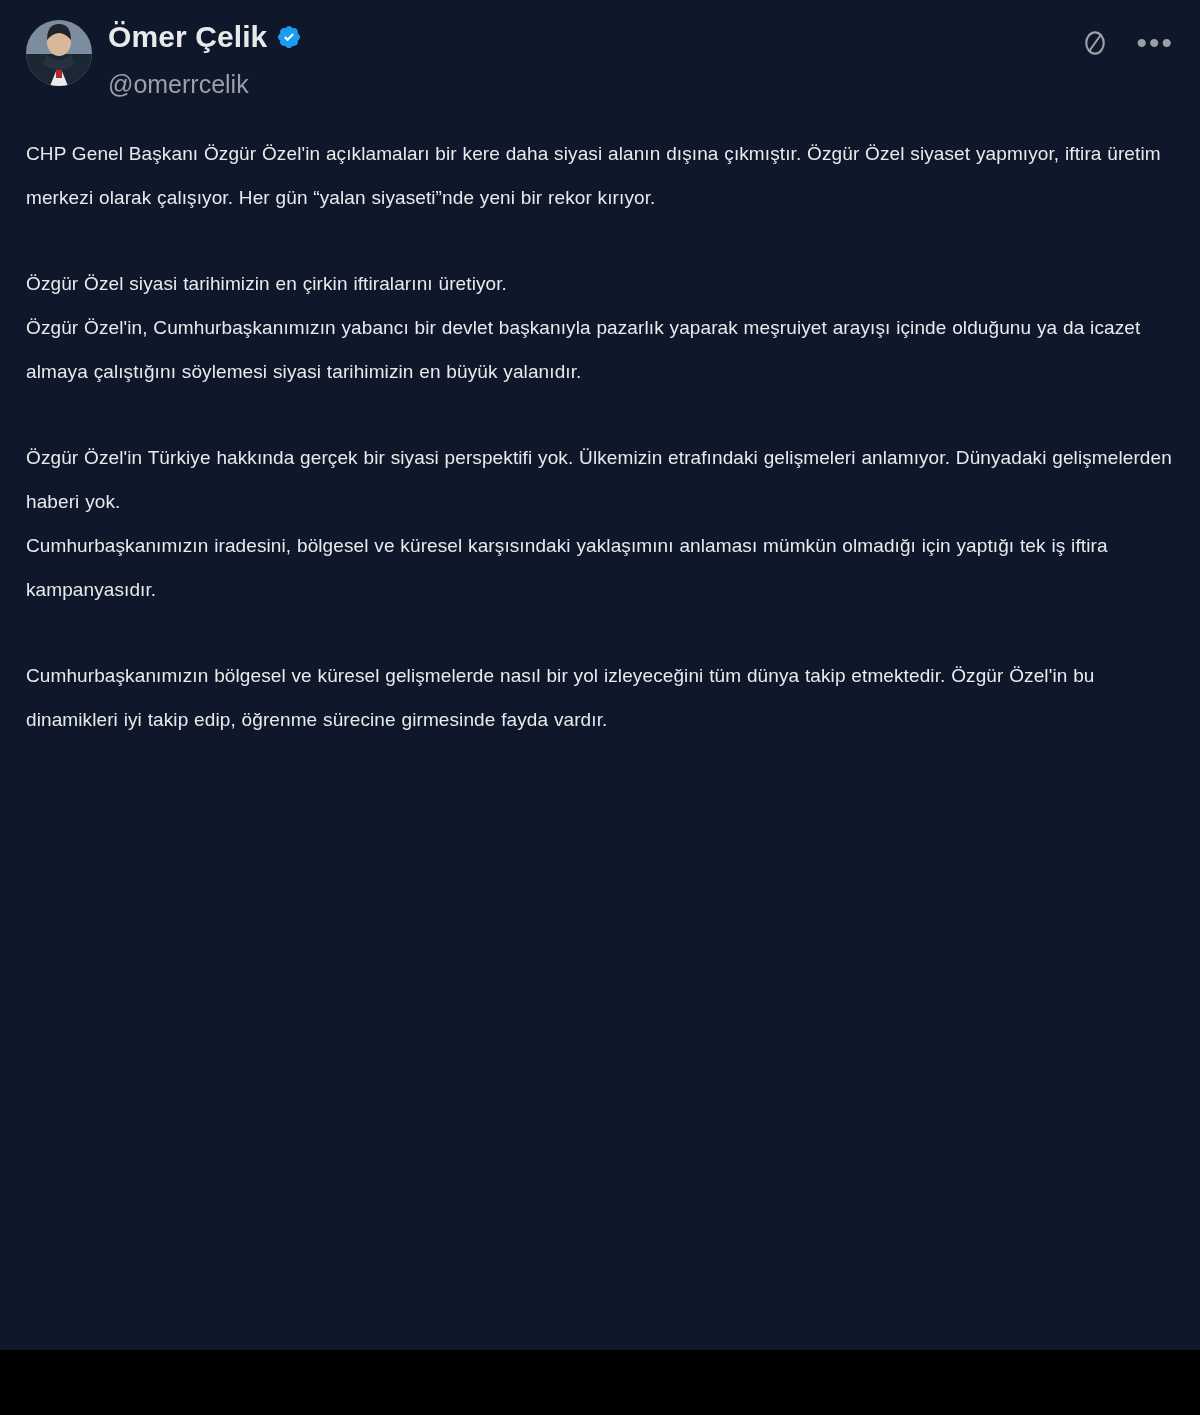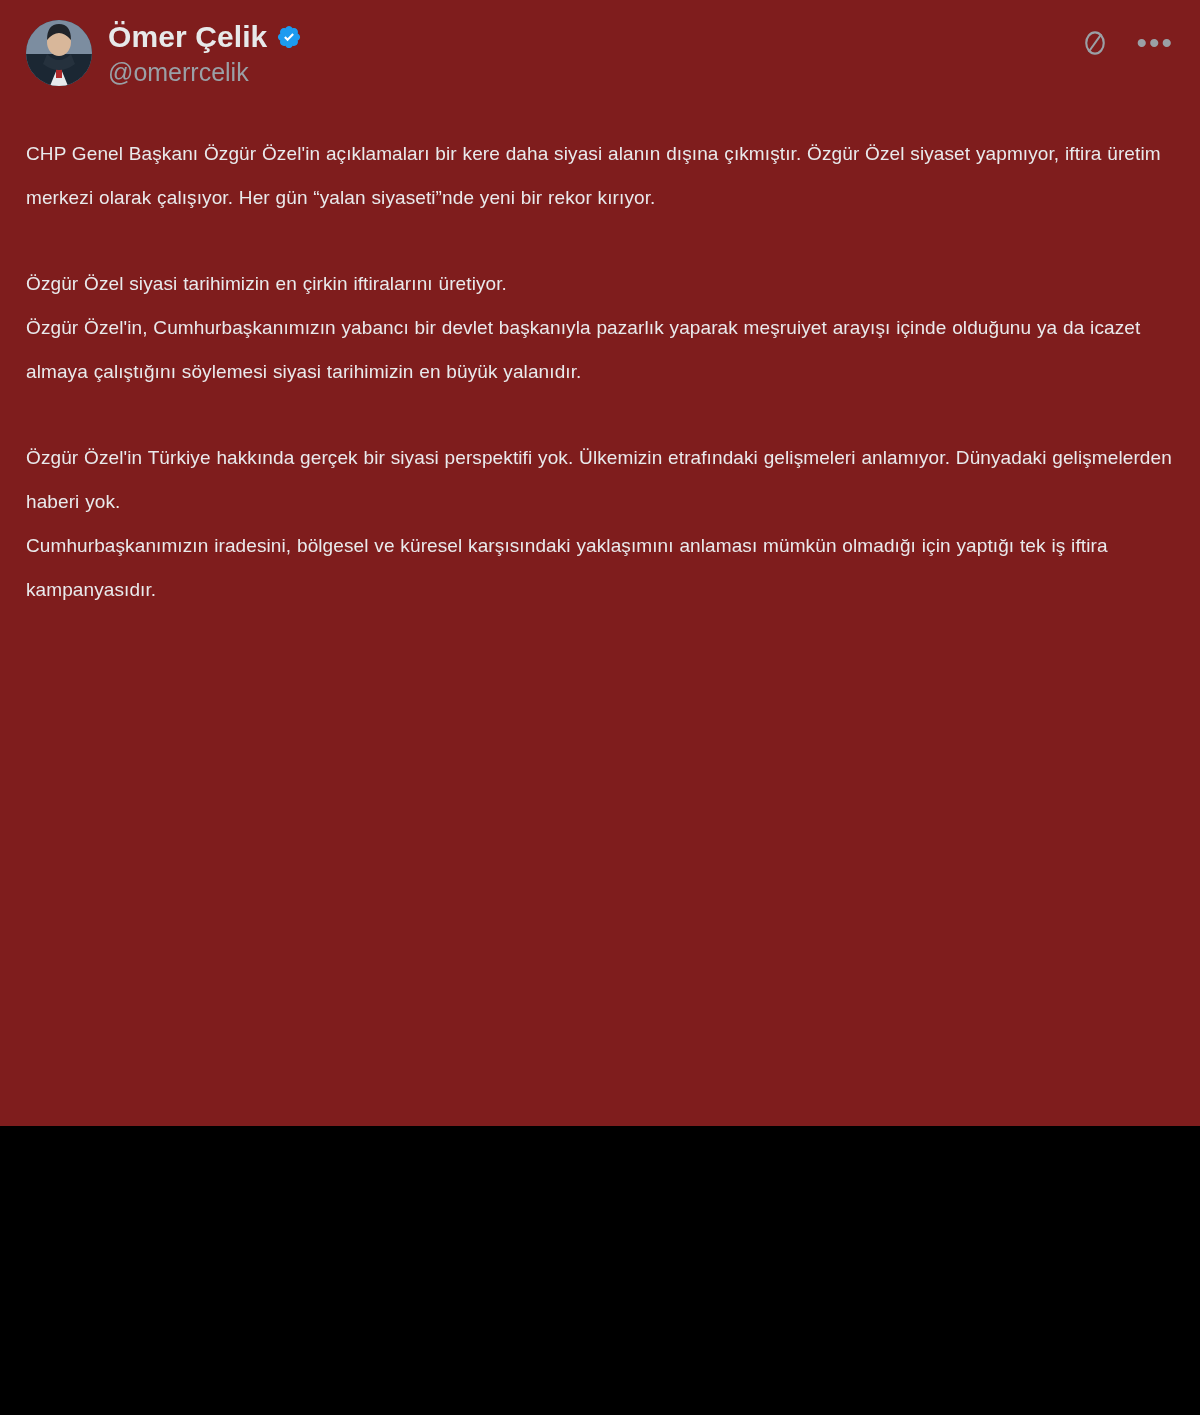--- a/index.html
+++ b/index.html
@@ -10,23 +10,23 @@
   body {
     width: 1200px;
     height: 1415px;
     font-family: "Liberation Sans", sans-serif;
     color: #e7e9ea;
     overflow: hidden;
   }
 
   .tweet-card {
     width: 1200px;
-    height: 1126px;
+    height: 1350px;
     box-sizing: border-box;
-    background: #7f1d1d;
+    background: #0f172a;
     padding: 18px 26px 0 26px;
     position: relative;
   }
 
   
   .tweet-header {
     display: flex;
     align-items: flex-start;
     height: 86px;
   }
@@ -64,21 +64,21 @@
   .verified-badge {
     width: 26px;
     height: 26px;
     flex: 0 0 26px;
     display: block;
   }
   .handle {
     font-size: 25px;
     color: #9aa0a6;
     line-height: 32px;
-    margin-top: 2px;
+    margin-top: 14px;
   }
 
   .header-actions {
     margin-left: auto;
     display: flex;
     align-items: center;
     gap: 26px;
     padding-top: 10px;
   }
   .icon-btn {
@@ -153,15 +153,16 @@
     </div>
 
   </div>
 
   <div class="tweet-body">
     <p class="para">CHP Genel Başkanı Özgür Özel'in açıklamaları bir kere daha siyasi alanın dışına çıkmıştır. Özgür Özel siyaset yapmıyor, iftira üretim merkezi olarak çalışıyor. Her gün “yalan siyaseti”nde yeni bir rekor kırıyor.</p>
     <p class="para">Özgür Özel siyasi tarihimizin en çirkin iftiralarını üretiyor.
 Özgür Özel'in, Cumhurbaşkanımızın yabancı bir devlet başkanıyla pazarlık yaparak meşruiyet arayışı içinde olduğunu ya da icazet almaya çalıştığını söylemesi siyasi tarihimizin en büyük yalanıdır.</p>
     <p class="para">Özgür Özel'in Türkiye hakkında gerçek bir siyasi perspektifi yok. Ülkemizin etrafındaki gelişmeleri anlamıyor. Dünyadaki gelişmelerden haberi yok.
 Cumhurbaşkanımızın iradesini, bölgesel ve küresel karşısındaki yaklaşımını anlaması mümkün olmadığı için yaptığı tek iş iftira kampanyasıdır.</p>
+    <p class="para">Cumhurbaşkanımızın bölgesel ve küresel gelişmelerde nasıl bir yol izleyeceğini tüm dünya takip etmektedir. Özgür Özel'in bu dinamikleri iyi takip edip, öğrenme sürecine girmesinde fayda vardır.</p>
   </div>
 
 </div>
 
 </body></html>

